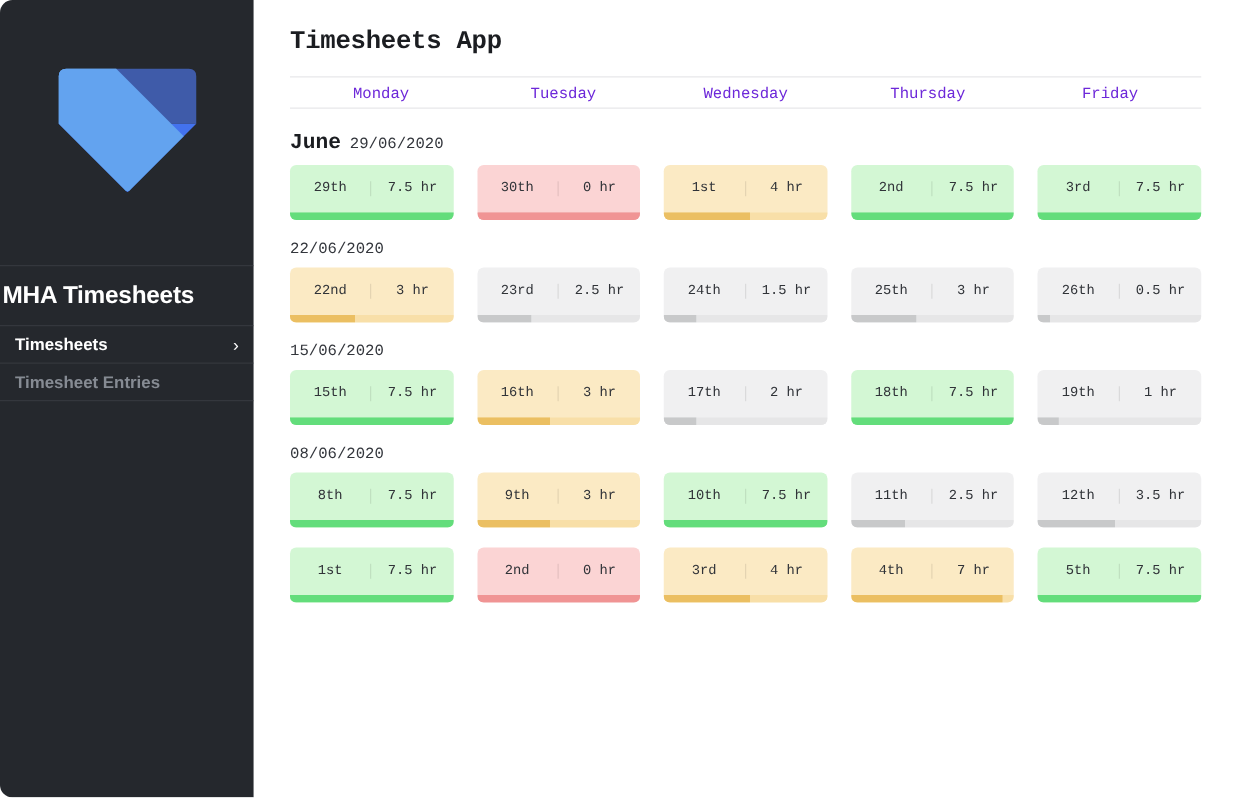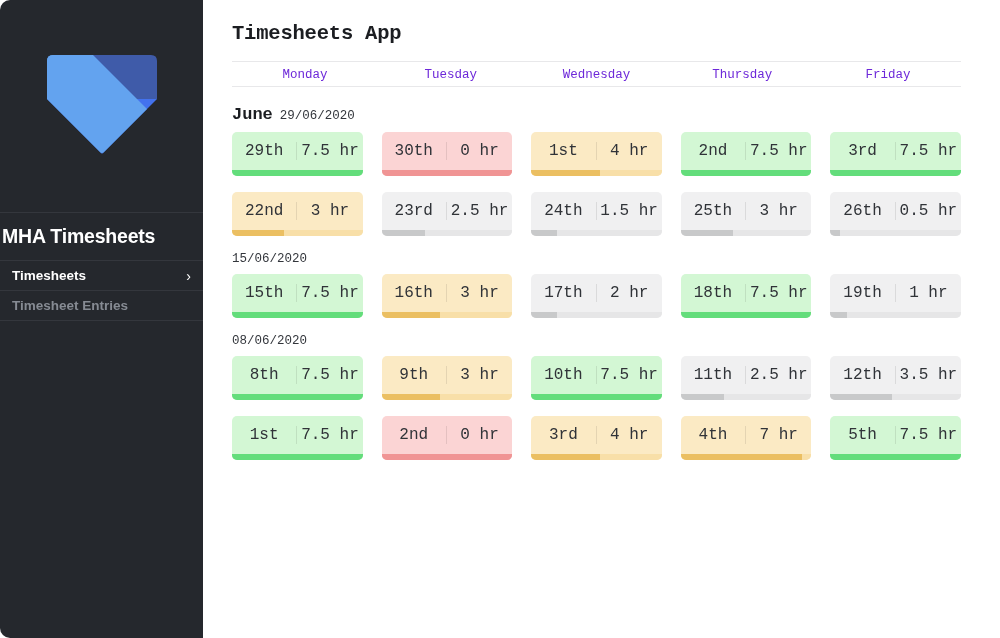--- a/index.html
+++ b/index.html
@@ -184,21 +184,21 @@
     flex-direction: column;
   }
   .card-body {
     flex: 1 1 auto;
     display: flex;
     align-items: center;
   }
   .card-half {
     flex: 1 1 50%;
     text-align: center;
-    font-size: 16px;
+    font-size: 11px;
     color: #303338;
   }
   .card-half.left { border-right: 1px solid rgba(0,0,0,0.09); }
 
   .card-bar {
     height: 6px;
     width: 100%;
     position: relative;
   }
   .card-bar-fill {
@@ -319,20 +319,23 @@
                   <div class="card-half left">3rd</div>
                   <div class="card-half right">7.5 hr</div>
                 </div>
                 <div class="card-bar">
                   <div class="card-bar-fill" style="width: 100%;"></div>
                 </div>
               </div>
             </div>
           </div>
           <div class="week">
+            <div class="week-label">
+              <span>22/06/2020</span>
+            </div>
             <div class="cards">
               <div class="card yellow">
                 <div class="card-body">
                   <div class="card-half left">22nd</div>
                   <div class="card-half right">3 hr</div>
                 </div>
                 <div class="card-bar">
                   <div class="card-bar-fill" style="width: 40%;"></div>
                 </div>
               </div>

